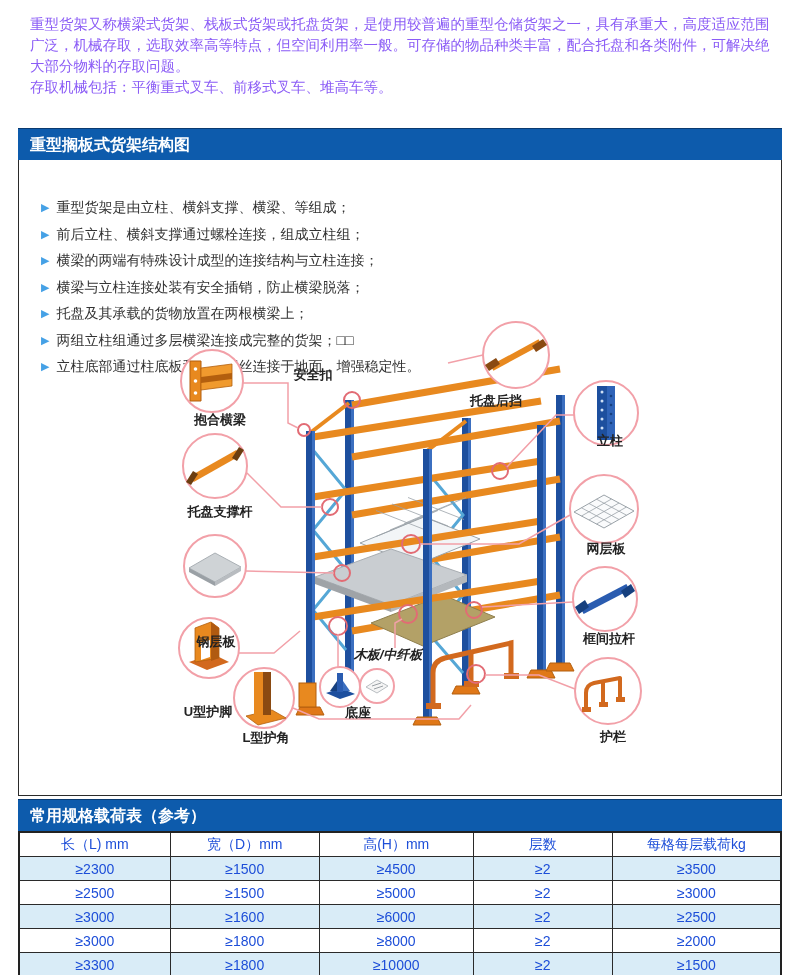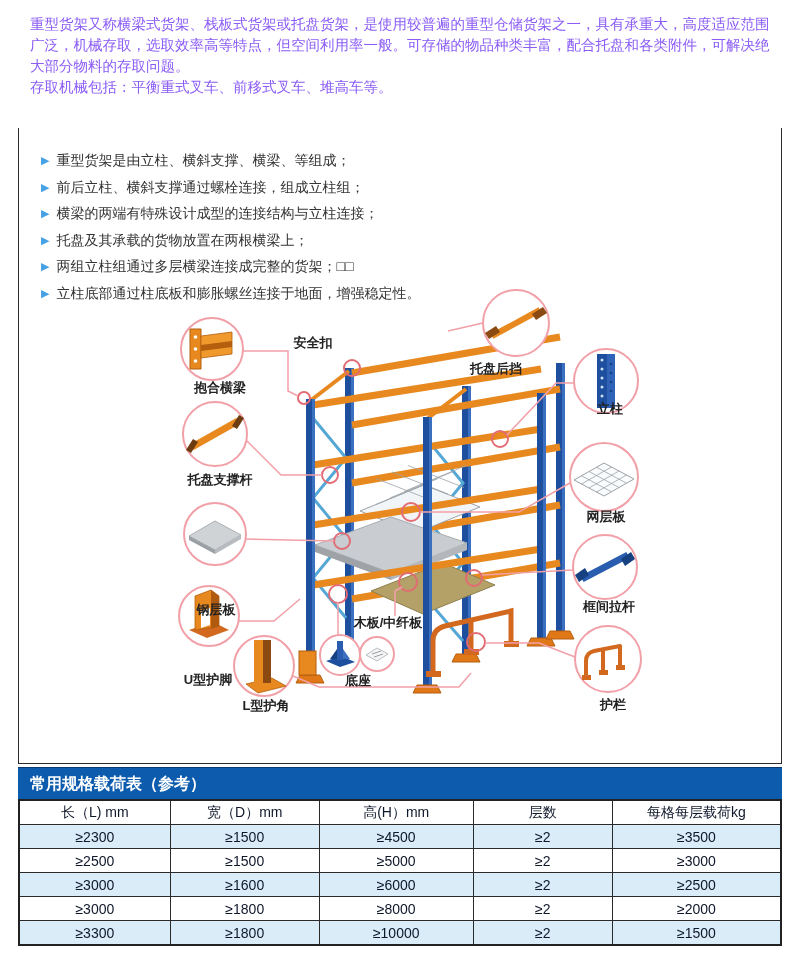--- a/index.html
+++ b/index.html
@@ -11,55 +11,57 @@
   .intro p{margin:0;}
 
   
   .section{margin:0 18px;}
   .bar{height:32px;line-height:32px;background:#0d5bac;color:#ffffff;font-weight:bold;
        font-size:16px;padding-left:12px;border-top:1px solid #0a3a70;box-sizing:border-box;}
   .structure{margin-top:30px;}
 
   
   .box{position:relative;border:1px solid #2a2a2a;border-top:none;background:#ffffff;height:636px;box-sizing:border-box;overflow:visible;}
-  .bullets{padding:19px 20px 0 22px;font-size:14px;line-height:26.5px;color:#333;}
+  .bullets{padding:34px 20px 0 22px;font-size:14px;line-height:26.5px;color:#333;}
   .bullet{white-space:nowrap;}
   .tri{color:#45a1e6;font-size:11px;margin-right:7px;vertical-align:1px;}
 
   
   .diagram{position:absolute;left:0;top:161px;width:762px;height:474px;}
   .diagram svg{position:absolute;left:0;top:-4px;overflow:visible;}
   .dlabel{position:absolute;transform:translateX(-50%);font-weight:bold;font-size:13px;
           color:#222;white-space:nowrap;}
 
   
   .loadtable-wrap{margin-top:3px;}
   table.spec{width:100%;border-collapse:collapse;table-layout:fixed;border:2px solid #222;}
   table.spec td,table.spec th{border:1px solid #2a2a2a;text-align:center;height:23px;
-       font-size:14px;font-weight:normal;color:#0f172a;padding:0;}
+       font-size:14px;font-weight:normal;color:#1d4ed8;padding:0;}
   table.spec tr.alt td{background:#d9ecf7;}
   table.spec .c0{width:19.8%;} .c1{width:19.6%;} .c2{width:20.2%;} .c3{width:18.3%;} .c4{width:22.1%;}
 </style>
 </head>
 <body>
 
 <div class="page">
 
   <div class="intro">
     <p>重型货架又称横梁式货架、栈板式货架或托盘货架，是使用较普遍的重型仓储货架之一，具有承重大，高度适应范围广泛，机械存取，选取效率高等特点，但空间利用率一般。可存储的物品种类丰富，配合托盘和各类附件，可解决绝大部分物料的存取问题。</p>
     <p>存取机械包括：平衡重式叉车、前移式叉车、堆高车等。</p>
   </div>
 
   <div class="section structure">
+    <div class="bar">重型搁板式货架结构图</div>
     <div class="box">
 
       <div class="bullets">
         <div class="bullet"><span class="tri">▶</span><span>重型货架是由立柱、横斜支撑、横梁、等组成；</span></div>
         <div class="bullet"><span class="tri">▶</span><span>前后立柱、横斜支撑通过螺栓连接，组成立柱组；</span></div>
         <div class="bullet"><span class="tri">▶</span><span>横梁的两端有特殊设计成型的连接结构与立柱连接；</span></div>
+        <div class="bullet"><span class="tri">▶</span><span>横梁与立柱连接处装有安全插销，防止横梁脱落；</span></div>
         <div class="bullet"><span class="tri">▶</span><span>托盘及其承载的货物放置在两根横梁上；</span></div>
         <div class="bullet"><span class="tri">▶</span><span>两组立柱组通过多层横梁连接成完整的货架；□□</span></div>
         <div class="bullet"><span class="tri">▶</span><span>立柱底部通过柱底板和膨胀螺丝连接于地面，增强稳定性。</span></div>
       </div>
 
       <div class="diagram">
         <svg width="762" height="482" viewBox="0 -8 762 482">
 
           <g stroke="none">
             <rect x="326" y="75" width="8" height="276" fill="#1d4f9e"></rect>
@@ -293,21 +295,21 @@
           </g>
         </svg>
 
         <div class="dlabel" style="left:294px;top:45px;">安全扣</div>
         <div class="dlabel" style="left:201px;top:90px;">抱合横梁</div>
         <div class="dlabel" style="left:201px;top:182px;">托盘支撑杆</div>
         <div class="dlabel" style="left:197px;top:272px;margin-top:40px;">钢层板</div>
         <div class="dlabel" style="left:189px;top:358px;margin-top:24px;">U型护脚</div>
         <div class="dlabel" style="left:247px;top:408px;">L型护角</div>
         <div class="dlabel" style="left:339px;top:383px;">底座</div>
-        <div class="dlabel" style="left:369px;top:325px;">木板/中纤板</div>
+        <div class="dlabel" style="left:369px;top:325px;font-style:italic;">木板/中纤板</div>
         <div class="dlabel" style="left:477px;top:71px;">托盘后挡</div>
         <div class="dlabel" style="left:591px;top:111px;">立柱</div>
         <div class="dlabel" style="left:587px;top:219px;">网层板</div>
         <div class="dlabel" style="left:590px;top:309px;">框间拉杆</div>
         <div class="dlabel" style="left:594px;top:407px;">护栏</div>
       </div>
     </div>
   </div>
 
   <div class="section loadtable-wrap">

